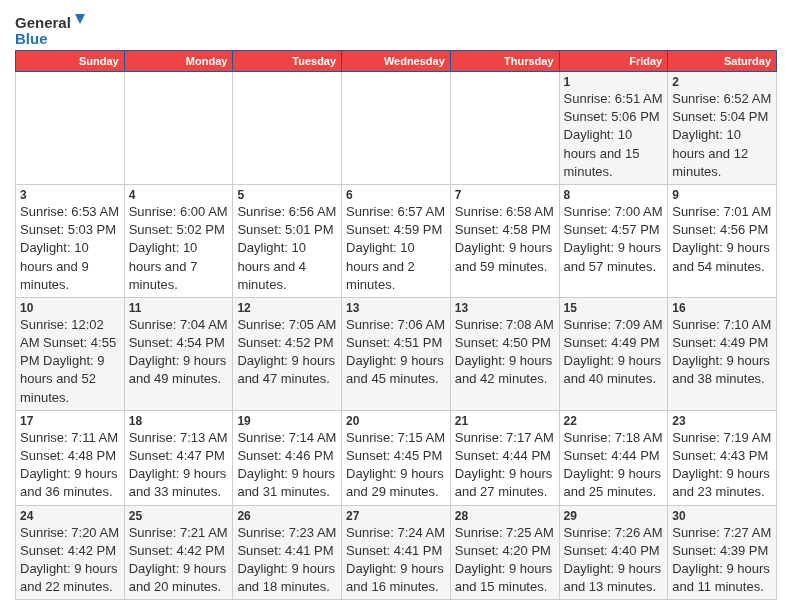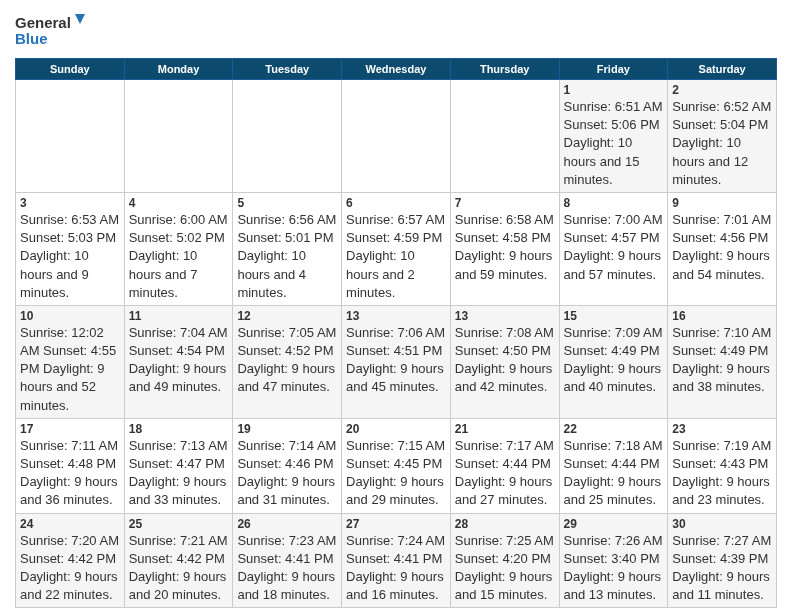--- a/index.html
+++ b/index.html
@@ -11,21 +11,20 @@
       overflow: hidden;
     }
     .page {
       width: 792px;
       padding: 10px 15px;
     }
     .header {
       display: flex;
       justify-content: space-between;
       align-items: flex-start;
-      margin-bottom: 8px;
     }
     .logo {
       display: flex;
       align-items: center;
       gap: 4px;
     }
     .title-block {
       text-align: right;
     }
     .calendar-title {
@@ -36,26 +35,26 @@
     .calendar-subtitle {
       font-size: 14px;
       color: #555;
     }
     table {
       width: 100%;
       border-collapse: collapse;
       table-layout: fixed;
     }
     thead th {
-      background-color: #0c4a6e;
+      background-color: #ef4444;
       color: #fff;
       font-size: 11px;
       font-weight: bold;
       padding: 4px 5px;
-      text-align: center;
+      text-align: right;
       border: 1px solid #1a5a9a;
     }
     tbody td {
       border: 1px solid #ccc;
       vertical-align: top;
       padding: 3px 4px;
       font-size: 9px;
       color: #333;
       height: 76px;
       background: #fff;
@@ -287,21 +286,21 @@
           </td>
           <td>
             <span class="day-number">28</span>
             <div class="day-info">Sunrise: 7:25 AM
 Sunset: 4:20 PM
 Daylight: 9 hours and 15 minutes.</div>
           </td>
           <td>
             <span class="day-number">29</span>
             <div class="day-info">Sunrise: 7:26 AM
-Sunset: 3:40 PM
+Sunset: 4:40 PM
 Daylight: 9 hours and 13 minutes.</div>
           </td>
           <td>
             <span class="day-number">30</span>
             <div class="day-info">Sunrise: 7:27 AM
 Sunset: 4:39 PM
 Daylight: 9 hours and 11 minutes.</div>
           </td>
         </tr>
       </tbody>

